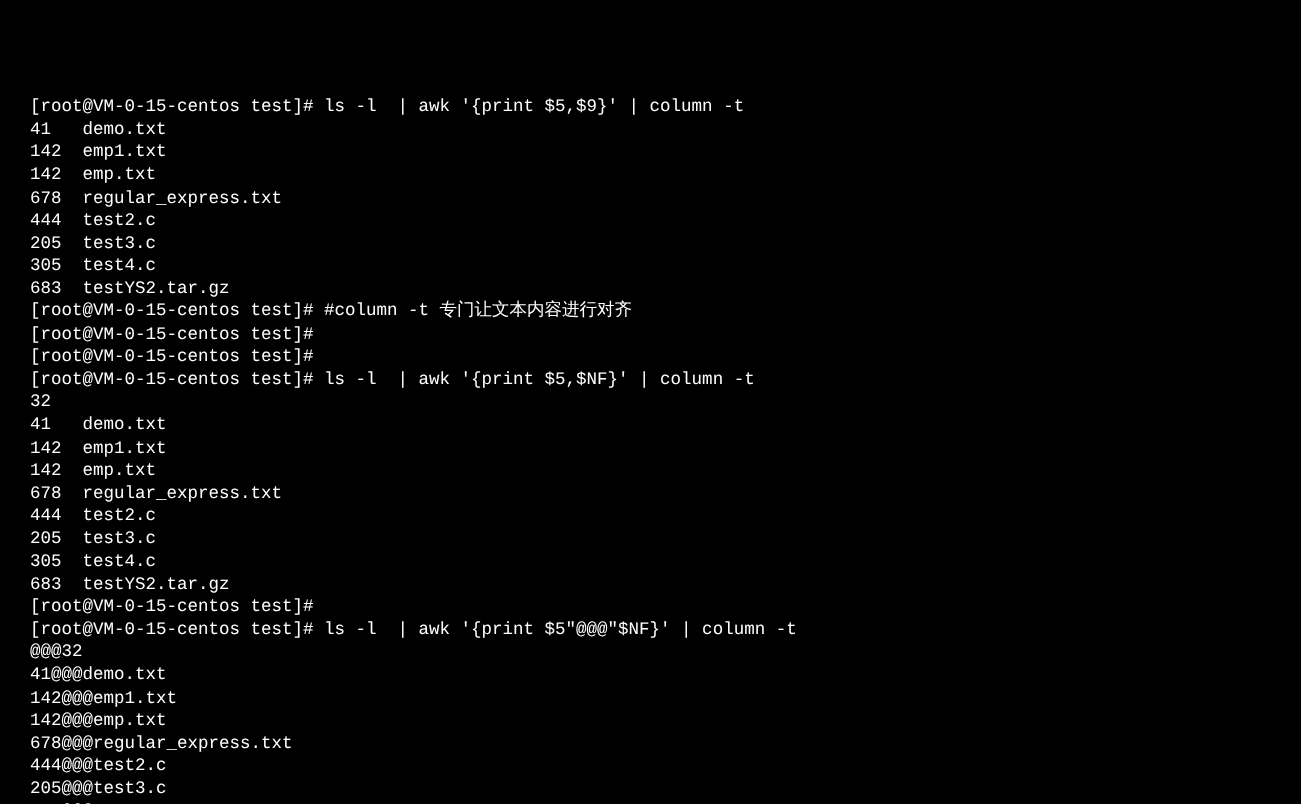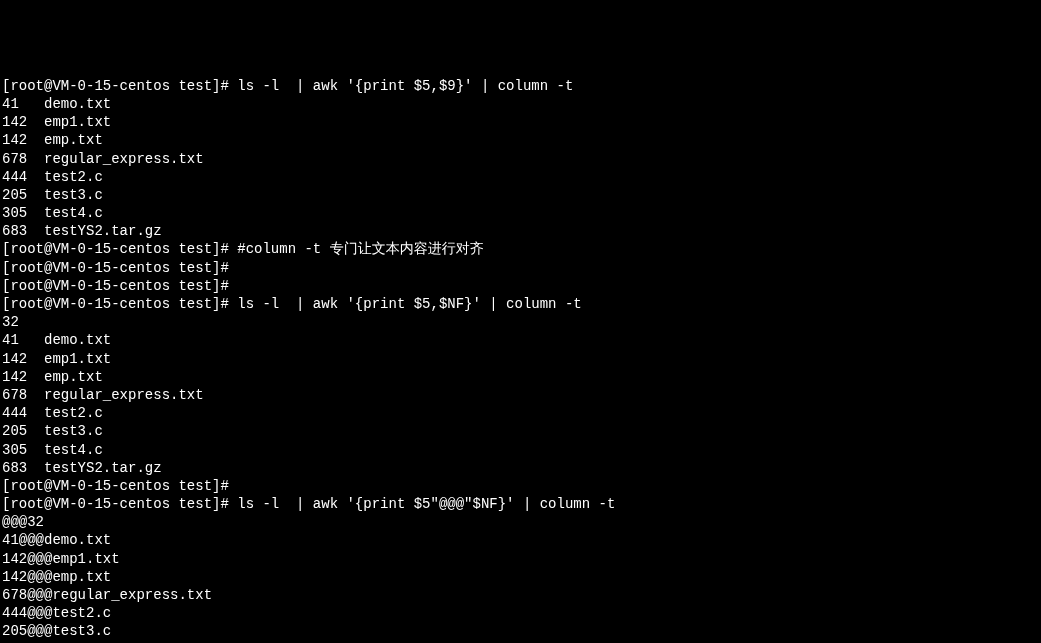--- a/index.html
+++ b/index.html
@@ -7,20 +7,21 @@
       color: #ffffff;
       font-family: "Consolas", "Courier New", monospace;
       font-size: 14px;
       line-height: 1.3;
       margin: 0;
       padding: 4px 2px;
       white-space: pre;
     }
     .line {
       display: block;
+      margin-left: 22px;
     }
   </style>
 </head>
 <body>
 
 
 
 <div><span class="line"><span>[root@VM-0-15-centos test]# </span><span>ls -l  | awk '{print $5,$9}' | column -t</span></span><span class="line">41   demo.txt</span><span class="line">142  emp1.txt</span><span class="line">142  emp.txt</span><span class="line">678  regular_express.txt</span><span class="line">444  test2.c</span><span class="line">205  test3.c</span><span class="line">305  test4.c</span><span class="line">683  testYS2.tar.gz</span><span class="line"><span>[root@VM-0-15-centos test]# </span><span>#column -t 专门让文本内容进行对齐</span></span><span class="line"><span>[root@VM-0-15-centos test]# </span><span></span></span><span class="line"><span>[root@VM-0-15-centos test]# </span><span></span></span><span class="line"><span>[root@VM-0-15-centos test]# </span><span>ls -l  | awk '{print $5,$NF}' | column -t</span></span><span class="line">32</span><span class="line">41   demo.txt</span><span class="line">142  emp1.txt</span><span class="line">142  emp.txt</span><span class="line">678  regular_express.txt</span><span class="line">444  test2.c</span><span class="line">205  test3.c</span><span class="line">305  test4.c</span><span class="line">683  testYS2.tar.gz</span><span class="line"><span>[root@VM-0-15-centos test]# </span><span></span></span><span class="line"><span>[root@VM-0-15-centos test]# </span><span>ls -l  | awk '{print $5"@@@"$NF}' | column -t</span></span><span class="line">@@@32</span><span class="line">41@@@demo.txt</span><span class="line">142@@@emp1.txt</span><span class="line">142@@@emp.txt</span><span class="line">678@@@regular_express.txt</span><span class="line">444@@@test2.c</span><span class="line">205@@@test3.c</span><span class="line">305@@@test4.c</span></div>
 
 

